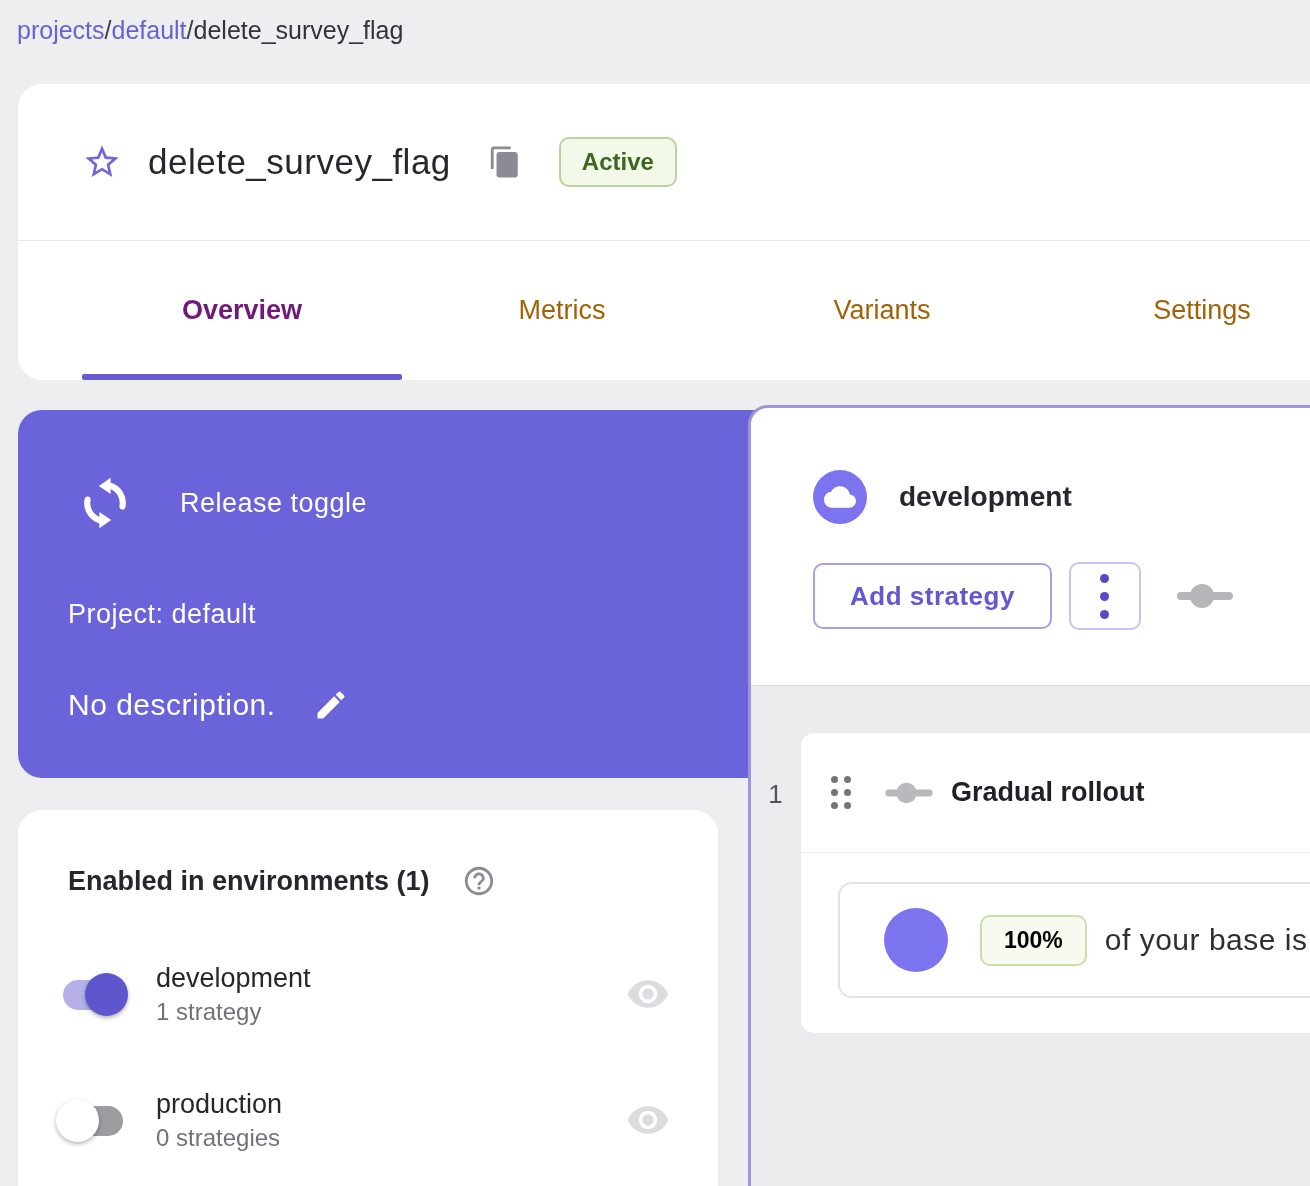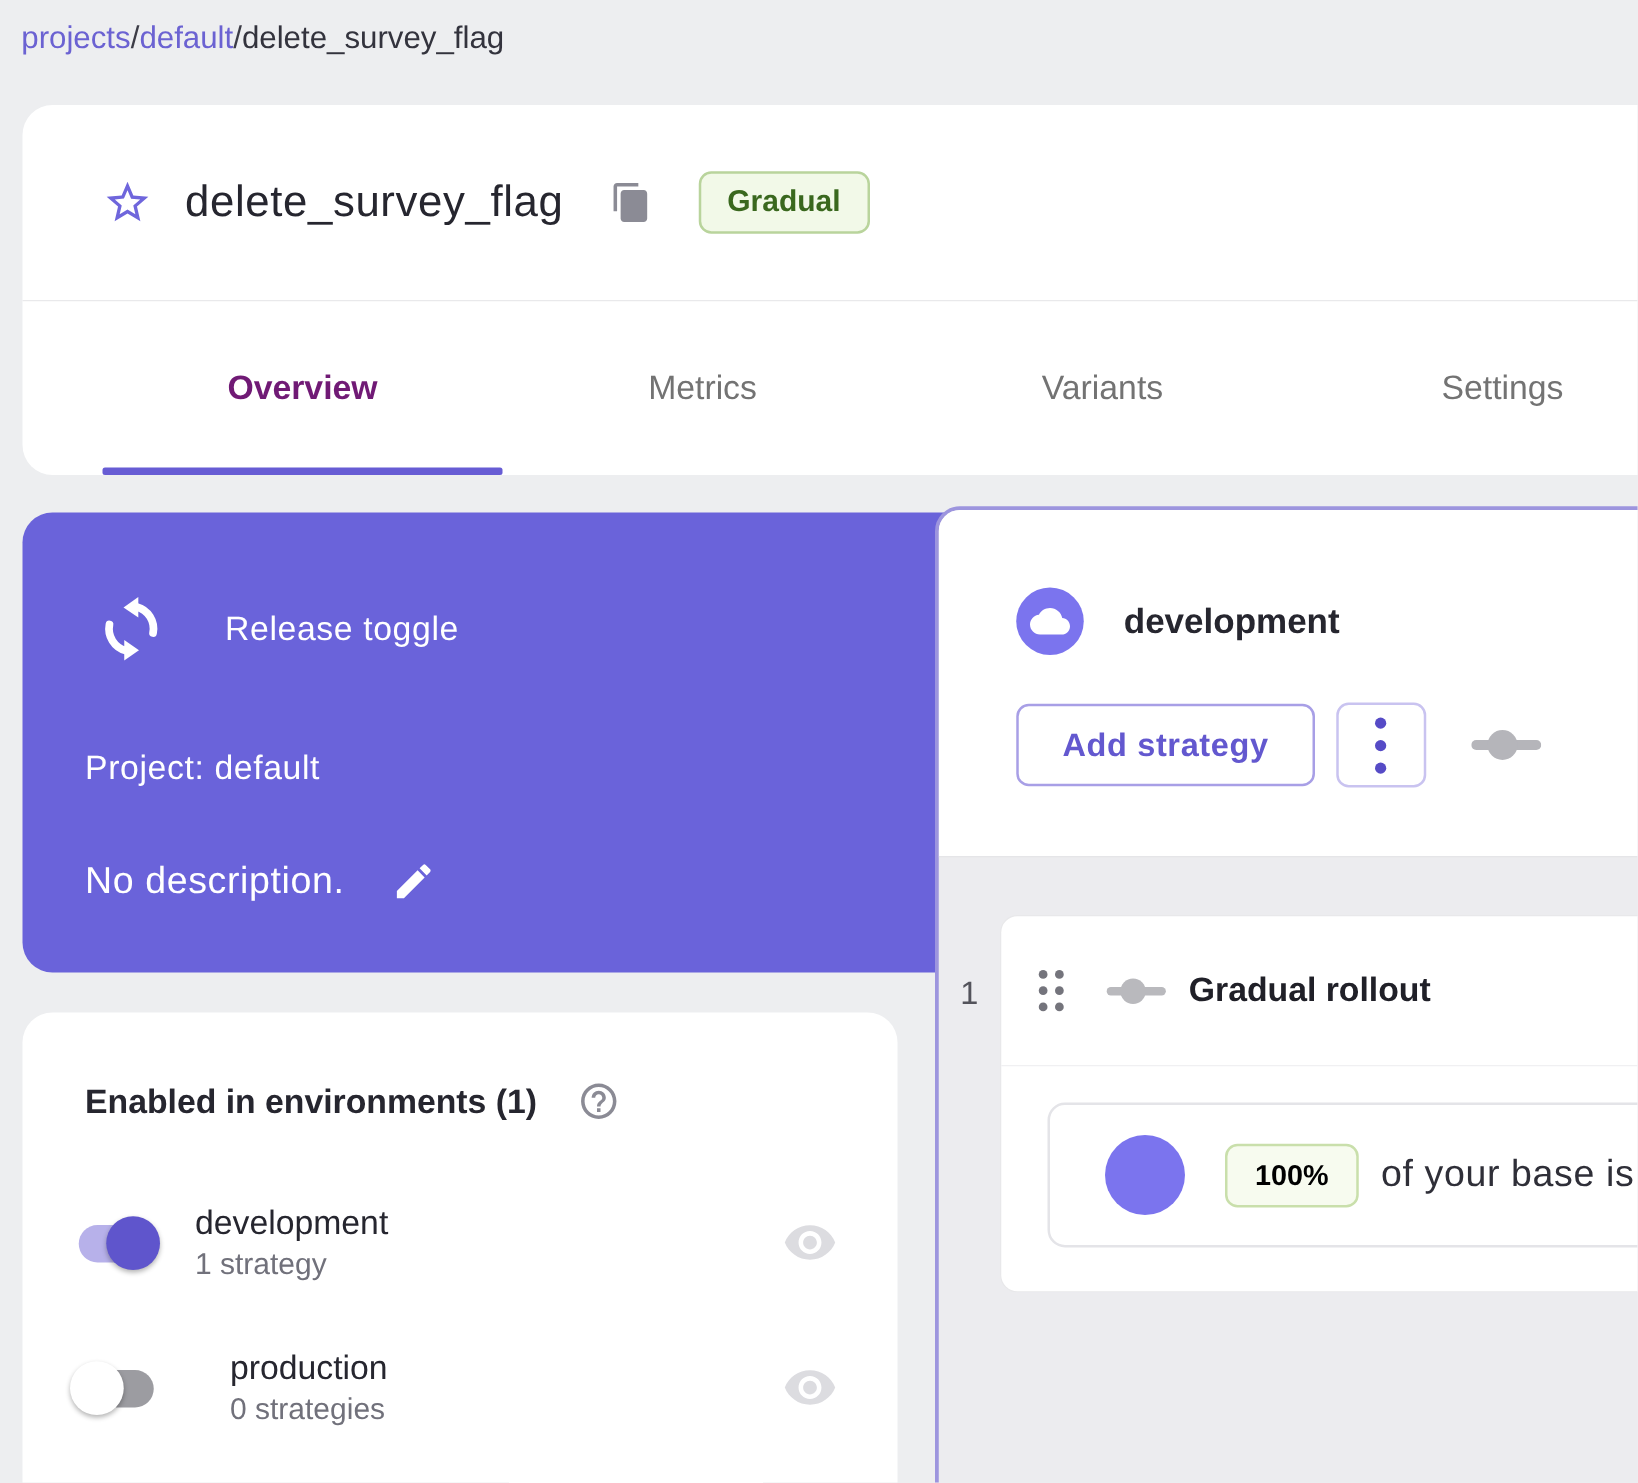--- a/index.html
+++ b/index.html
@@ -34,21 +34,21 @@
   .copy-btn { margin-left:36px; width:36px; height:36px; display:flex; align-items:center; justify-content:center; cursor:pointer; }
   .status-badge {
     margin-left:36px; padding:9px 21px;
     background:#f2f9e8; border:2px solid #b9d49c; border-radius:10px;
     color:#3a681e; font-size:24px; font-weight:700;
   }
   .header-divider { position:absolute; top:156px; left:0; right:0; height:1px; background:#e9e9eb; }
   .tabs { position:absolute; left:64px; bottom:0; height:139px; display:flex; }
   .tab {
     width:320px; display:flex; align-items:center; justify-content:center;
-    font-size:27px; color:#737373; cursor:pointer; position:relative;
+    font-size:27px; color:#a16207; cursor:pointer; position:relative;
   }
   .tab.active { font-weight:700; color:#701a75; }
   .tab.active::after {
     content:""; position:absolute; bottom:0; left:0; right:0; height:6px;
     background:#675cd4; border-radius:2px;
   }
 
   
   .release-card {
     position:absolute; left:18px; top:410px; width:820px; height:368px;
@@ -64,21 +64,21 @@
   
   .envs-card {
     position:absolute; left:18px; top:810px; width:700px; height:404px;
     background:#ffffff; border-radius:24px 24px 0 0;
   }
   .envs-title-row { position:absolute; left:50px; top:54px; display:flex; align-items:center; }
   .envs-title { font-size:27px; font-weight:700; color:#26262f; }
   .help-btn { margin-left:32px; width:34px; height:34px; display:flex; align-items:center; justify-content:center; cursor:pointer; }
   .env-row { position:absolute; left:40px; right:48px; height:76px; display:flex; align-items:center; } 
   .env-row-1 { top:146px; }
-  .env-row-2 { top:262px;gap:28px; }
+  .env-row-2 { top:272px; }
   .env-labels { margin-left:28px; }
   .env-name { font-size:27px; color:#26262f; }
   .env-detail { font-size:24px; color:#71717b; margin-top:4px; }
   .env-eye { margin-left:auto; width:44px; height:44px; display:flex; align-items:center; justify-content:center; cursor:pointer; }
 
   
   .switch { position:relative; width:70px; height:46px; cursor:pointer; flex:0 0 auto; }
   .switch .track { position:absolute; left:5px; top:9px; width:60px; height:30px; border-radius:15px; }
   .switch .thumb { position:absolute; top:2px; width:43px; height:43px; border-radius:50%;
                    box-shadow:0 2px 4px rgba(0,0,0,0.3); }
@@ -163,21 +163,21 @@
       <svg width="40" height="40" viewBox="0 0 24 24" fill="#6f66dc">
         <path d="M22 9.24l-7.19-.62L12 2 9.19 8.63 2 9.24l5.46 4.73L5.82 21 12 17.27 18.18 21l-1.63-7.03L22 9.24zM12 15.4l-3.76 2.27 1-4.28-3.32-2.88 4.38-.38L12 6.1l1.71 4.04 4.38.38-3.32 2.88 1 4.28L12 15.4z"></path>
       </svg>
     </span>
     <h1 class="flag-title">delete_survey_flag</h1>
     <span class="copy-btn">
       <svg width="34" height="34" viewBox="0 0 24 24" fill="#8b8b95">
         <path d="M16 1H4c-1.1 0-2 .9-2 2v14h2V3h12V1zm3 4H8c-1.1 0-2 .9-2 2v14c0 1.1.9 2 2 2h11c1.1 0 2-.9 2-2V7c0-1.1-.9-2-2-2z"></path>
       </svg>
     </span>
-    <span class="status-badge">Gradual</span>
+    <span class="status-badge">Active</span>
   </div>
   <div class="header-divider"></div>
   <div class="tabs">
     <div class="tab active">Overview</div>
     <div class="tab">Metrics</div>
     <div class="tab">Variants</div>
     <div class="tab">Settings</div>
   </div>
 </section>
 

